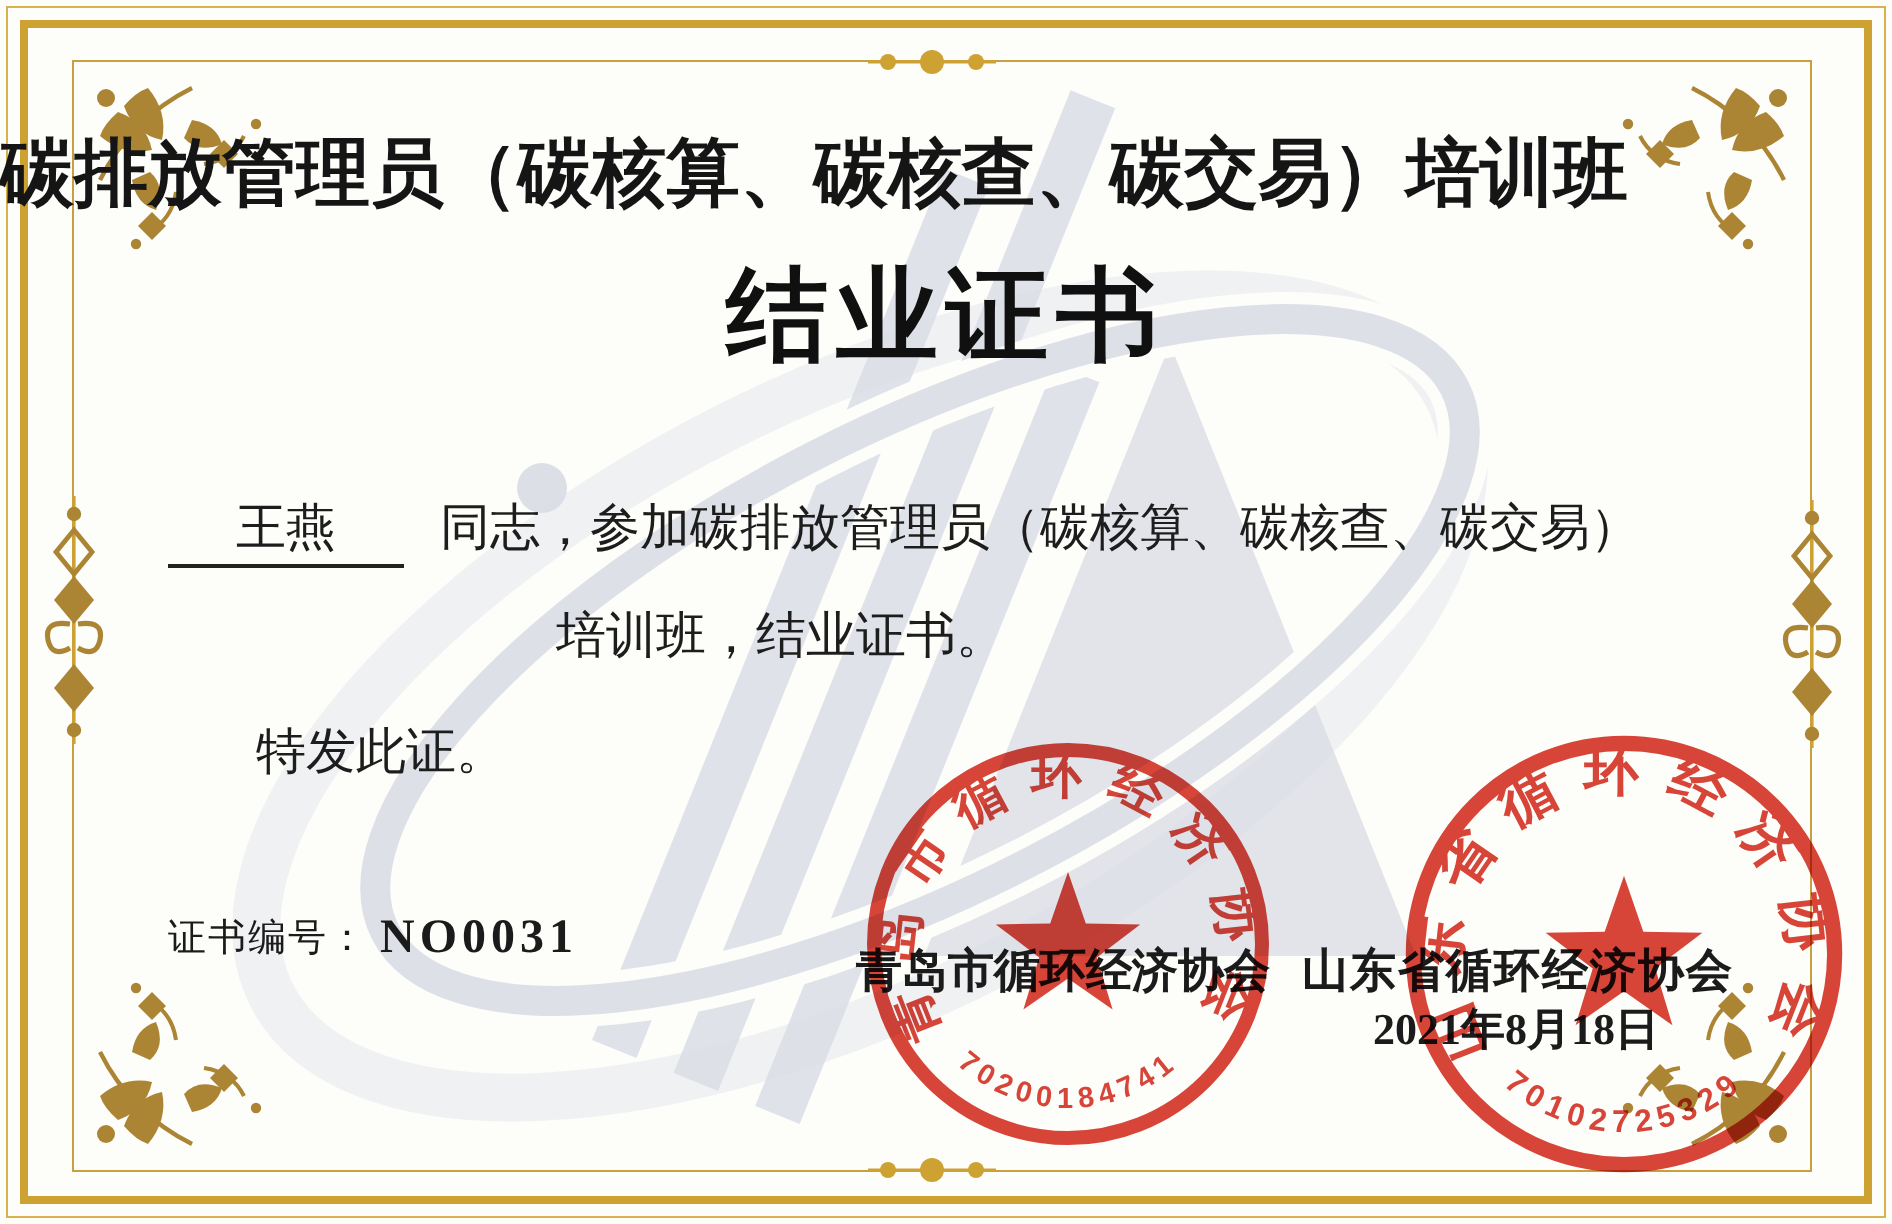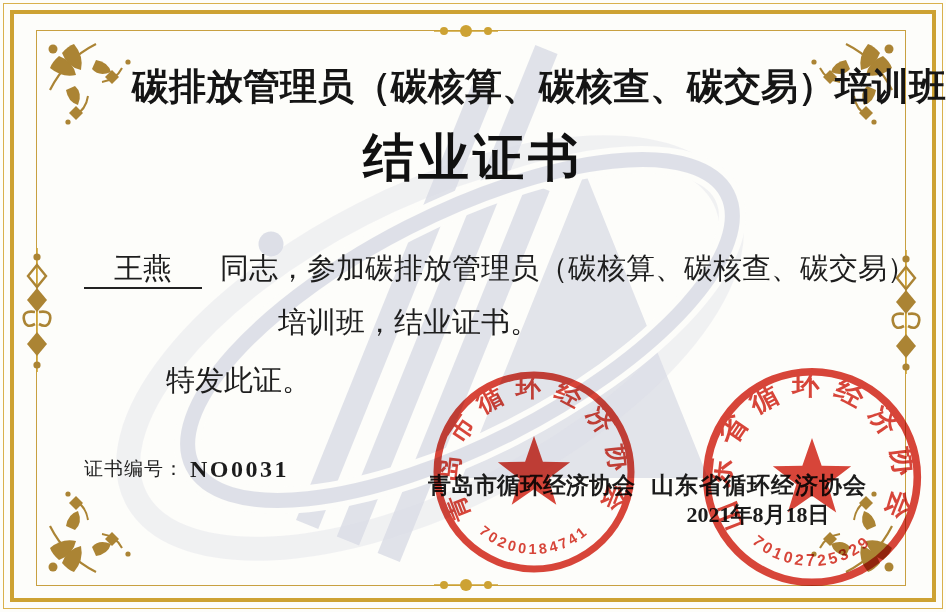--- a/index.html
+++ b/index.html
@@ -15,38 +15,38 @@
   .frame.band {inset:10px;border:4.5px solid var(--border-gold,#cb9f2f);}
   .frame.inner{top:30px;right:40px;bottom:26px;left:36px;border:1.6px solid #c8a041;}
   .ornament{position:absolute;z-index:2;pointer-events:none;}
   .corner-tl{left:44px;top:38px;}
   .corner-tr{right:48px;top:38px;transform:scaleX(-1);}
   .corner-bl{left:44px;bottom:34px;transform:scaleY(-1);}
   .corner-br{right:48px;bottom:34px;transform:scale(-1,-1);}
   
   .txt{position:absolute;z-index:3;white-space:nowrap;}
   .course-title{
-    top:62px;left:0;width:100%;text-align:right;
+    top:62px;left:0;width:100%;text-align:left;
     font-family:"Liberation Sans","DejaVu Sans",sans-serif;
     font-weight:800;font-size:37px;letter-spacing:0px;color:#151515;
   }
   .heading{
     top:124px;left:0;width:100%;text-align:center;
     font-family:Liberation Serif, serif;
     font-weight:900;font-size:51px;letter-spacing:4px;color:#101010;
   }
-  .bodyline{font-size:29px;line-height:1.25;color:#1d1d1d;}
+  .bodyline{font-size:25px;line-height:1.25;color:#1d1d1d;font-family:Liberation Mono, monospace;}
   .line1{top:250px;left:84px;}
   .name-underline{
     display:inline-block;min-width:106px;text-align:center;
     border-bottom:2.5px solid #222;padding:0 6px 1px 6px;
   }
   .line1 .rest{margin-left:18px;}
   .line2{top:304px;left:278px;}
-  .closing{top:362px;left:128px;margin-left:38px;}
+  .closing{top:362px;left:128px;}
   .serial{top:456px;left:84px;display:flex;align-items:flex-start;}
   .serial .lab{font-size:19px;letter-spacing:1px;}
   .serial .val{font-size:24px;font-weight:700;letter-spacing:2.5px;margin-left:6px;}
   .issuers{top:470px;left:428px;display:flex;gap:16px;font-size:23px;font-weight:700;}
   .issuers .r{letter-spacing:1px;}
   .date{top:500px;left:640px;width:236px;text-align:center;font-size:22px;font-weight:700;}
   
   .seal{position:absolute;z-index:5;mix-blend-mode:multiply;opacity:.93;}
   .seal-qingdao{left:429px;top:367px;width:210px;height:210px;}
   .seal-shandong{left:698px;top:363px;width:228px;height:228px;}

